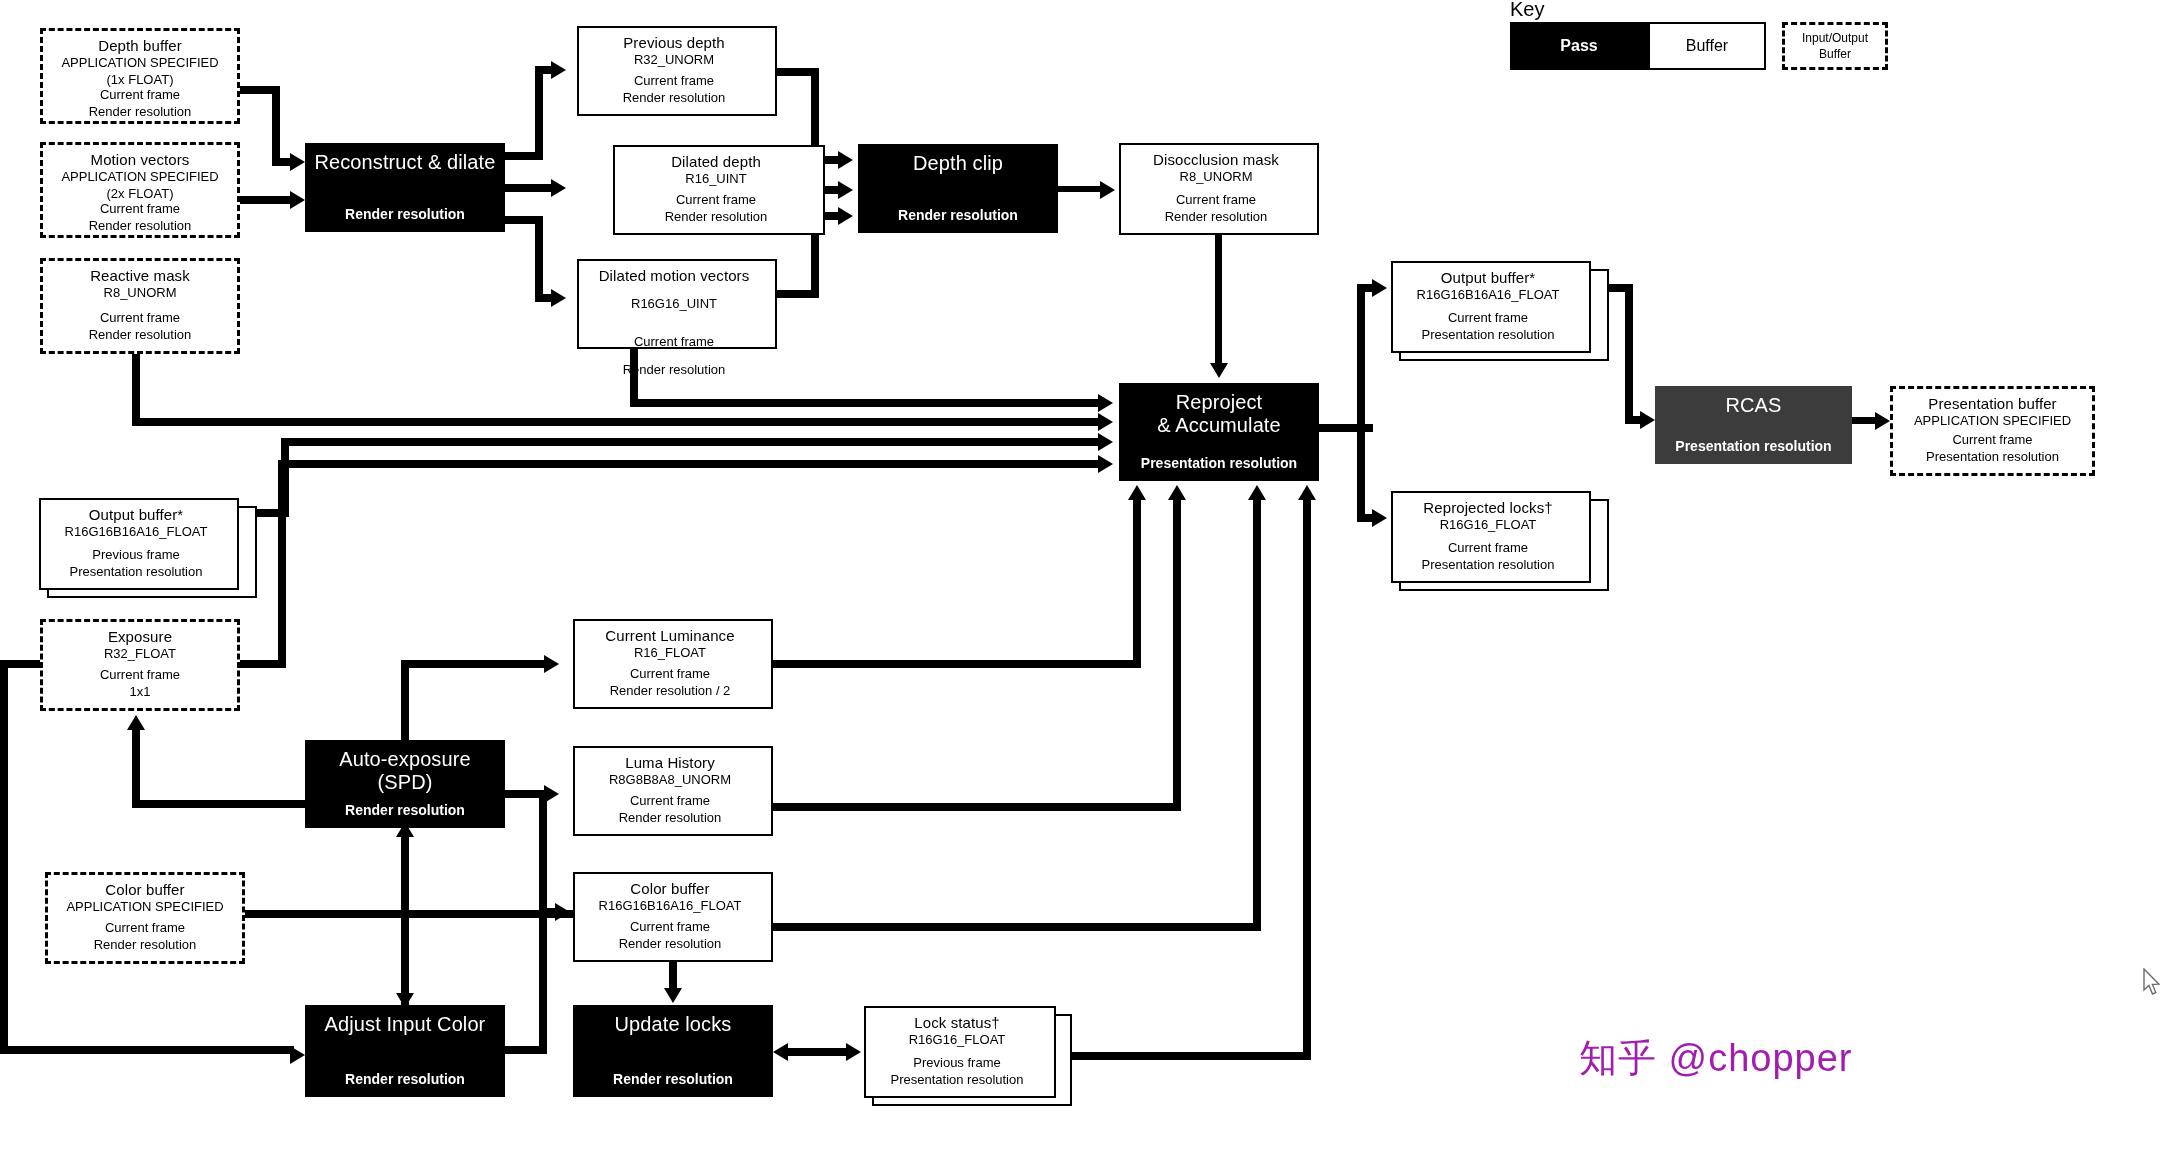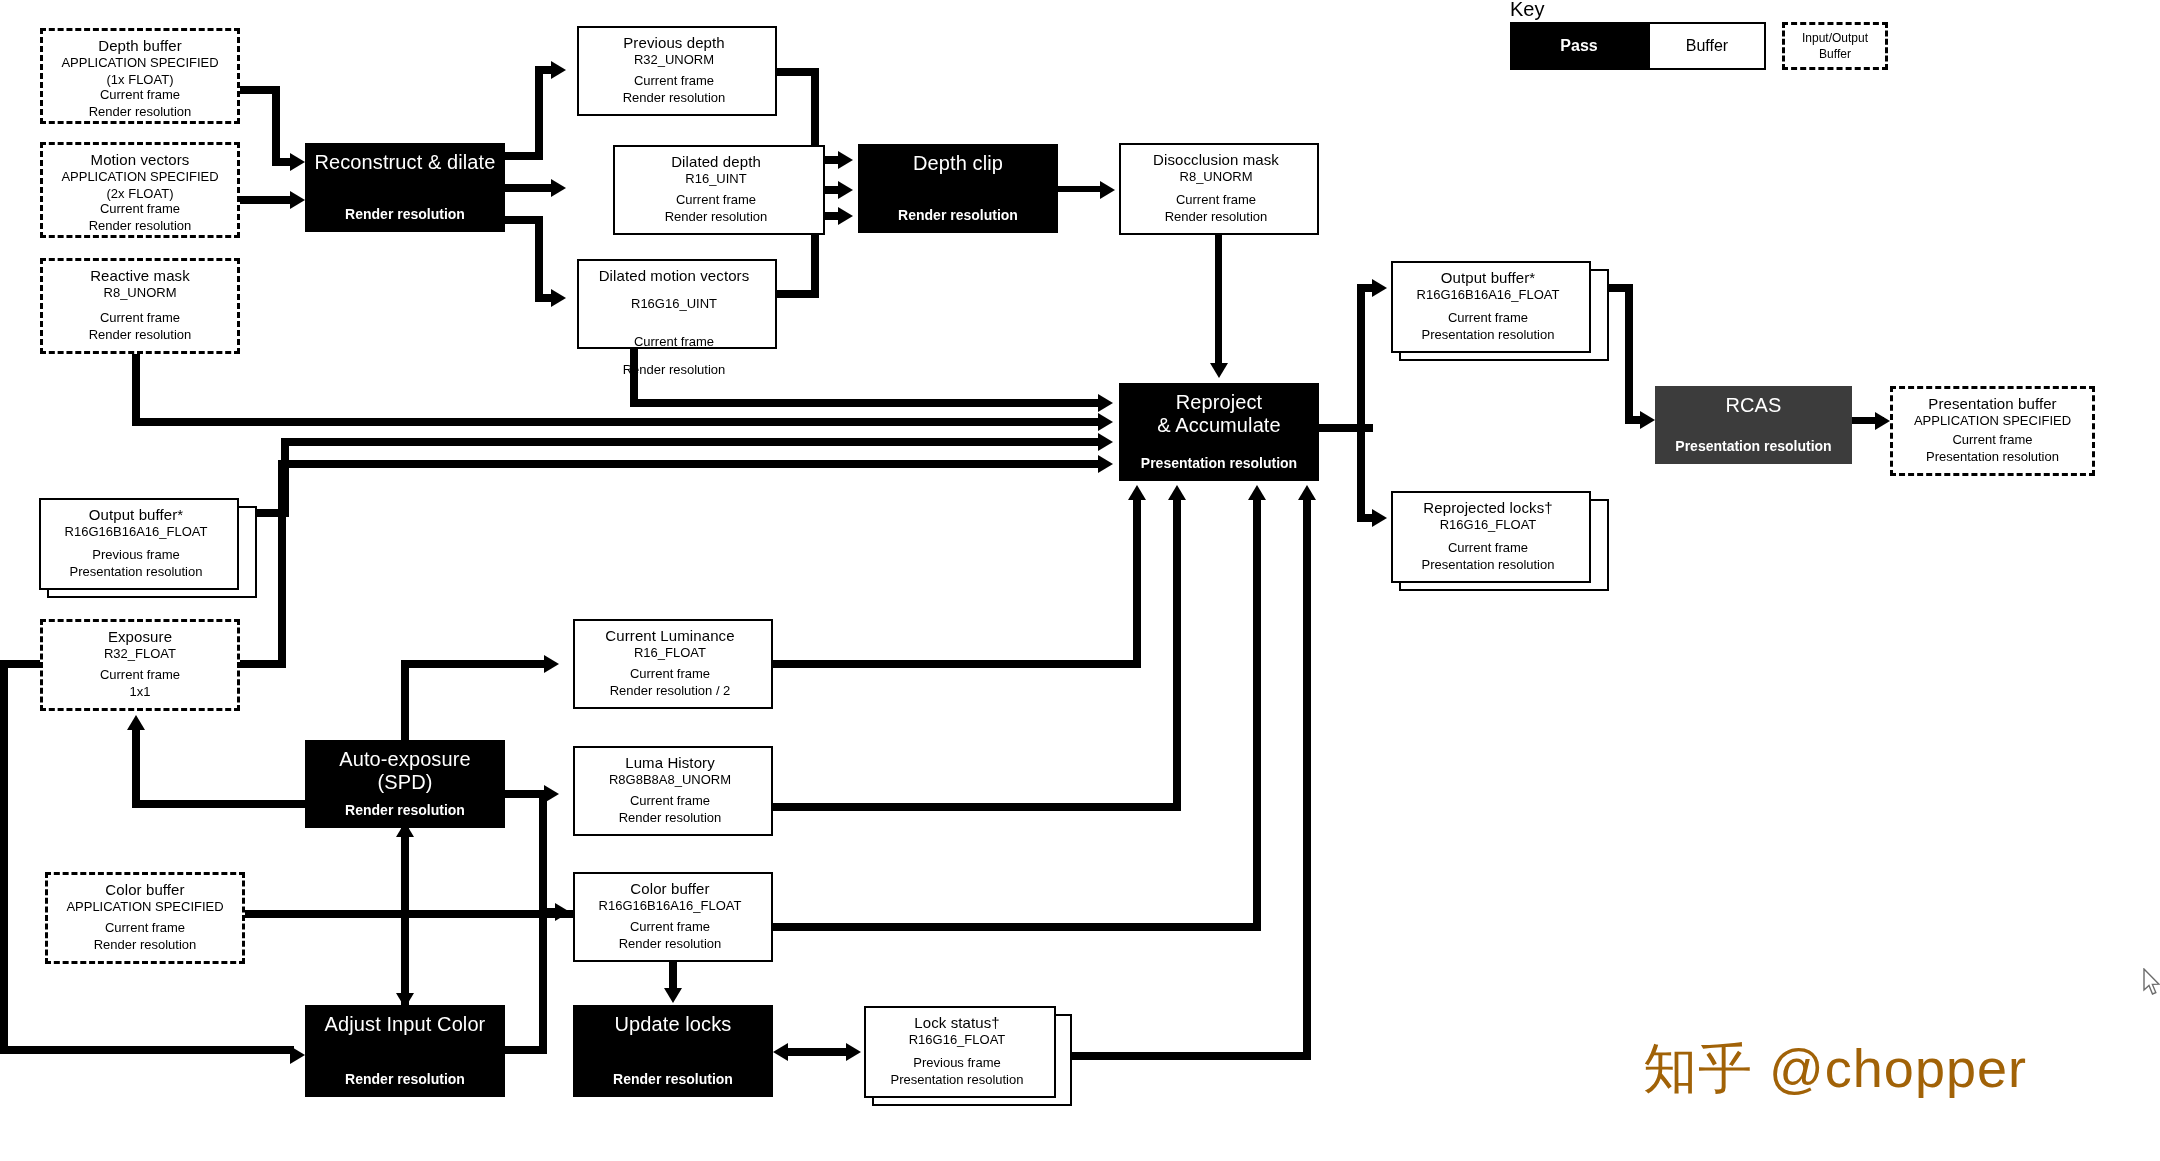--- a/index.html
+++ b/index.html
@@ -130,24 +130,24 @@
     z-index: 5;
     background: #fff;
   }
   .key-box.pass-k { background: #000; color: #fff; font-weight: bold; }
   .key-box.buf-k  { border: 2px solid #000; }
   .key-box.io-k   { border: 3px dashed #000; font-size: 12px; line-height: 1.35; }
 
   
   #watermark {
     position: absolute;
-    left: 1643px;
+    left: 1579px;
     top: 1033px;
-    font-size: 54px;
-    color: #a16207;
+    font-size: 38px;
+    color: #a21caf;
     letter-spacing: 1px;
     white-space: nowrap;
     user-select: none;
   }
 
   
   #cursor {
     position: absolute;
     left: 2142px;
     top: 968px;

